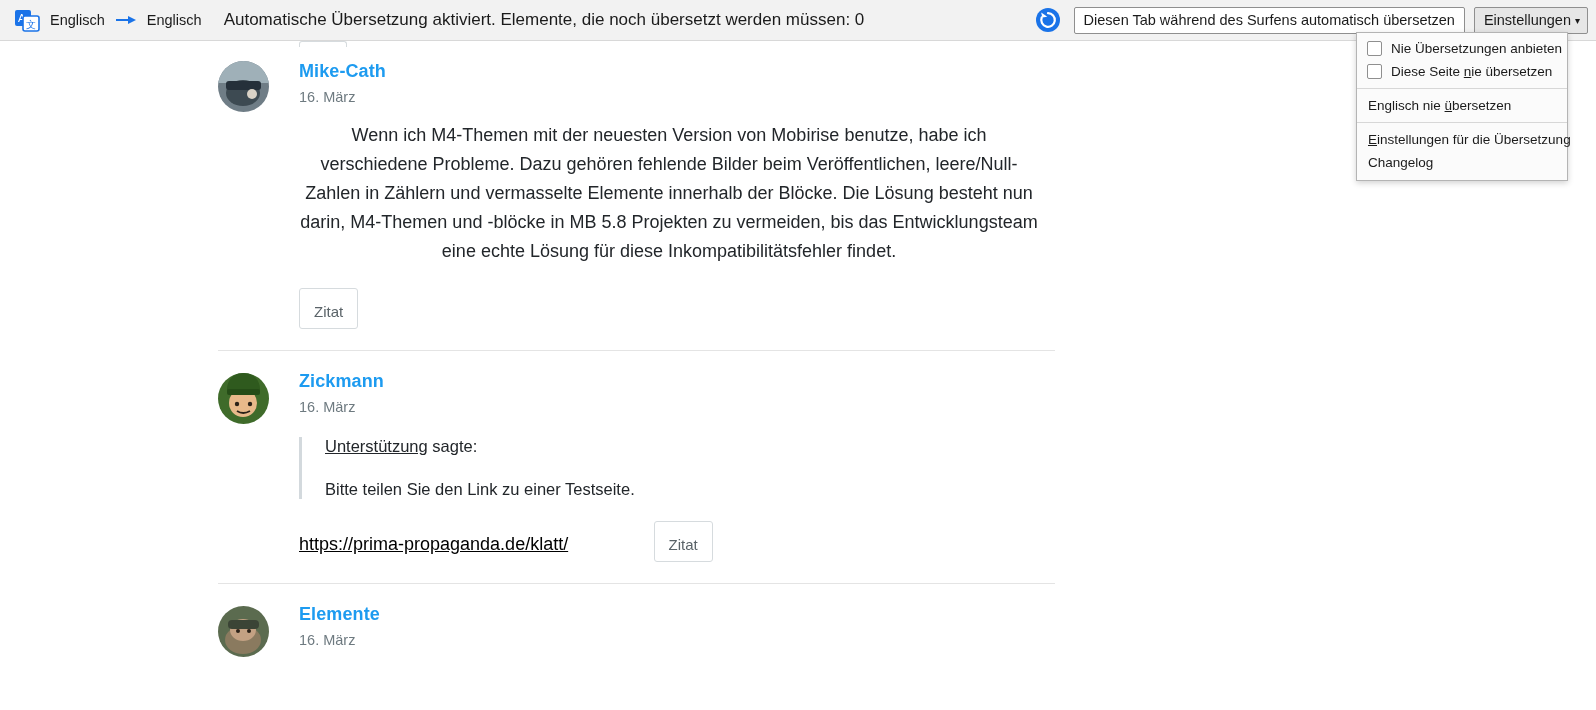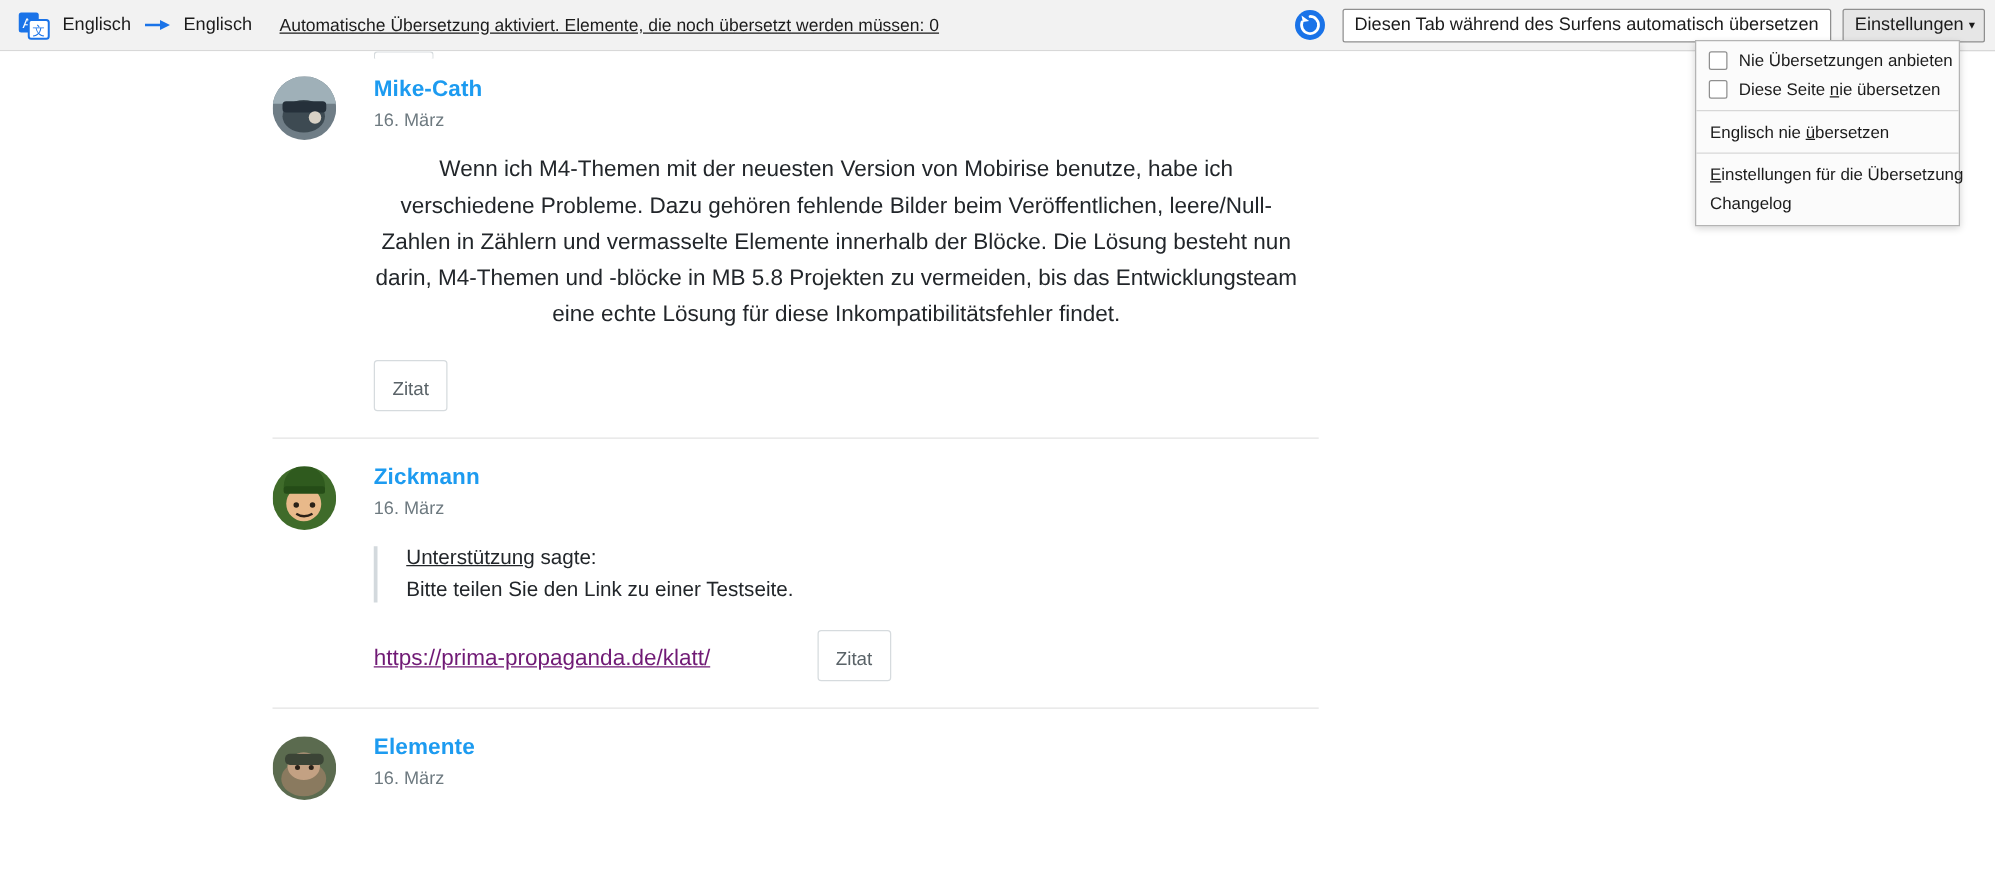--- a/index.html
+++ b/index.html
@@ -51,24 +51,23 @@
   }
 
   .tb-arrow {
     margin: 0 11px;
     display: flex;
     align-items: center;
   }
 
   .tb-status {
     margin-left: 22px;
-    font-size: 14px;
+    font-size: 17px;
     color: #1b1b1b;
     white-space: nowrap;
-    text-decoration: underline;
   }
 
   .tb-right {
     margin-left: auto;
     display: flex;
     align-items: center;
   }
 
   .tb-refresh {
     width: 28px;
@@ -236,28 +235,28 @@
   }
 
   .quote-author {
     text-decoration: underline;
     cursor: pointer;
   }
 
   .quote-text {
     font-size: 16.5px;
     color: #22262a;
-    margin-top: 7px;
+    margin-top: 24px;
   }
 
   .post-link {
     padding-left: 81px;
     margin-top: 26px;
     font-size: 18px;
-    color: #701a75;
+    color: #000000;
     text-decoration: underline;
     cursor: pointer;
     display: inline-block;
   }
 
   .quote-btn {
     margin-left: 81px;
     margin-top: 22px;
     display: inline-block;
     border: 1px solid #d6dbde;

